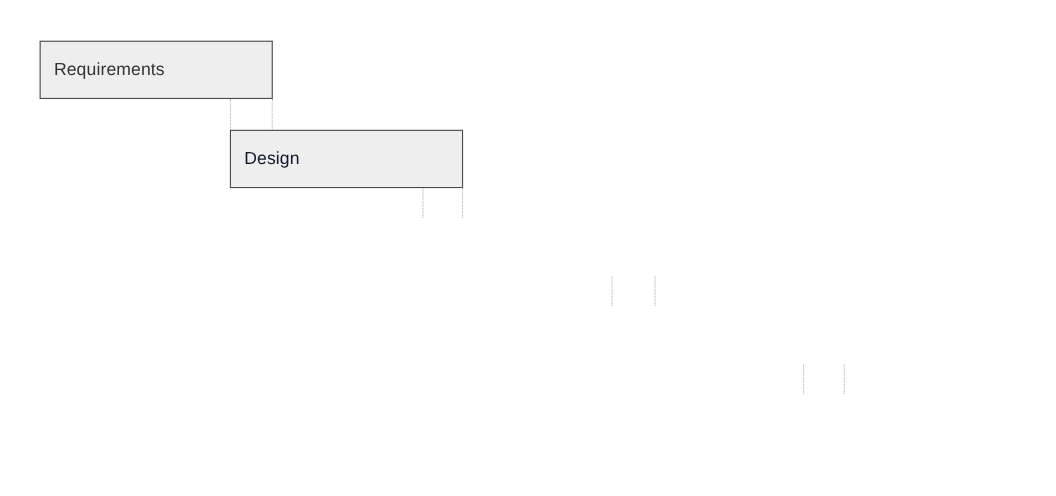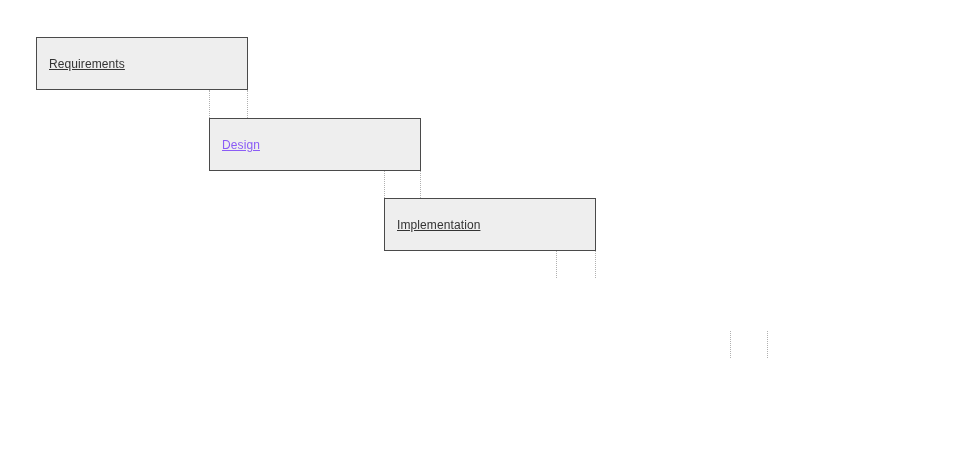--- a/index.html
+++ b/index.html
@@ -24,28 +24,27 @@
     position: absolute;
     box-sizing: border-box;
     background: #eeeeee;
     border: 1.5px solid #4a4a4a;
     display: flex;
     align-items: center;
     z-index: 2;
   }
   .stage-label {
     font-family: "Liberation Sans", sans-serif;
-    font-size: 12px;
+    font-size: 16px;
     font-weight: 400;
     color: #333333;
     line-height: 1;
     padding-left: 12px;
     letter-spacing: 0.1px;
     white-space: nowrap;
-    text-decoration: underline;
   }
   .connector {
     position: absolute;
     width: 0;
     border-left: 1px dotted #b0b0b0;
     z-index: 1;
   }
 </style>
 </head>
 <body>
@@ -56,18 +55,15 @@
     <div class="connector" style="left: 384px; top: 171px; height: 27px; border-left-color: rgb(176, 176, 176);"></div>
     <div class="connector" style="left: 420px; top: 171px; height: 27px; border-left-color: rgb(176, 176, 176);"></div>
     <div class="connector" style="left: 556px; top: 251px; height: 27px; border-left-color: rgb(176, 176, 176);"></div>
     <div class="connector" style="left: 595px; top: 251px; height: 27px; border-left-color: rgb(176, 176, 176);"></div>
     <div class="connector" style="left: 730px; top: 331px; height: 27px; border-left-color: rgb(176, 176, 176);"></div>
     <div class="connector" style="left: 767px; top: 331px; height: 27px; border-left-color: rgb(176, 176, 176);"></div>
     <div class="stage-box" style="left: 36px; top: 37px; width: 212px; height: 53px; background: rgb(238, 238, 238); border-color: rgb(74, 74, 74);">
       <span class="stage-label" style="color: rgb(51, 51, 51);">Requirements</span>
     </div>
     <div class="stage-box" style="left: 209px; top: 118px; width: 212px; height: 53px; background: rgb(238, 238, 238); border-color: rgb(74, 74, 74);">
-      <span class="stage-label" style="color: #8b5cf6;">Design</span>
-    </div>
-    <div class="stage-box" style="left: 384px; top: 198px; width: 212px; height: 53px; background: rgb(238, 238, 238); border-color: rgb(74, 74, 74);">
-      <span class="stage-label" style="color: rgb(51, 51, 51);">Implementation</span>
+      <span class="stage-label" style="color: #0f172a;">Design</span>
     </div>
   </div>
 
 </body></html>

